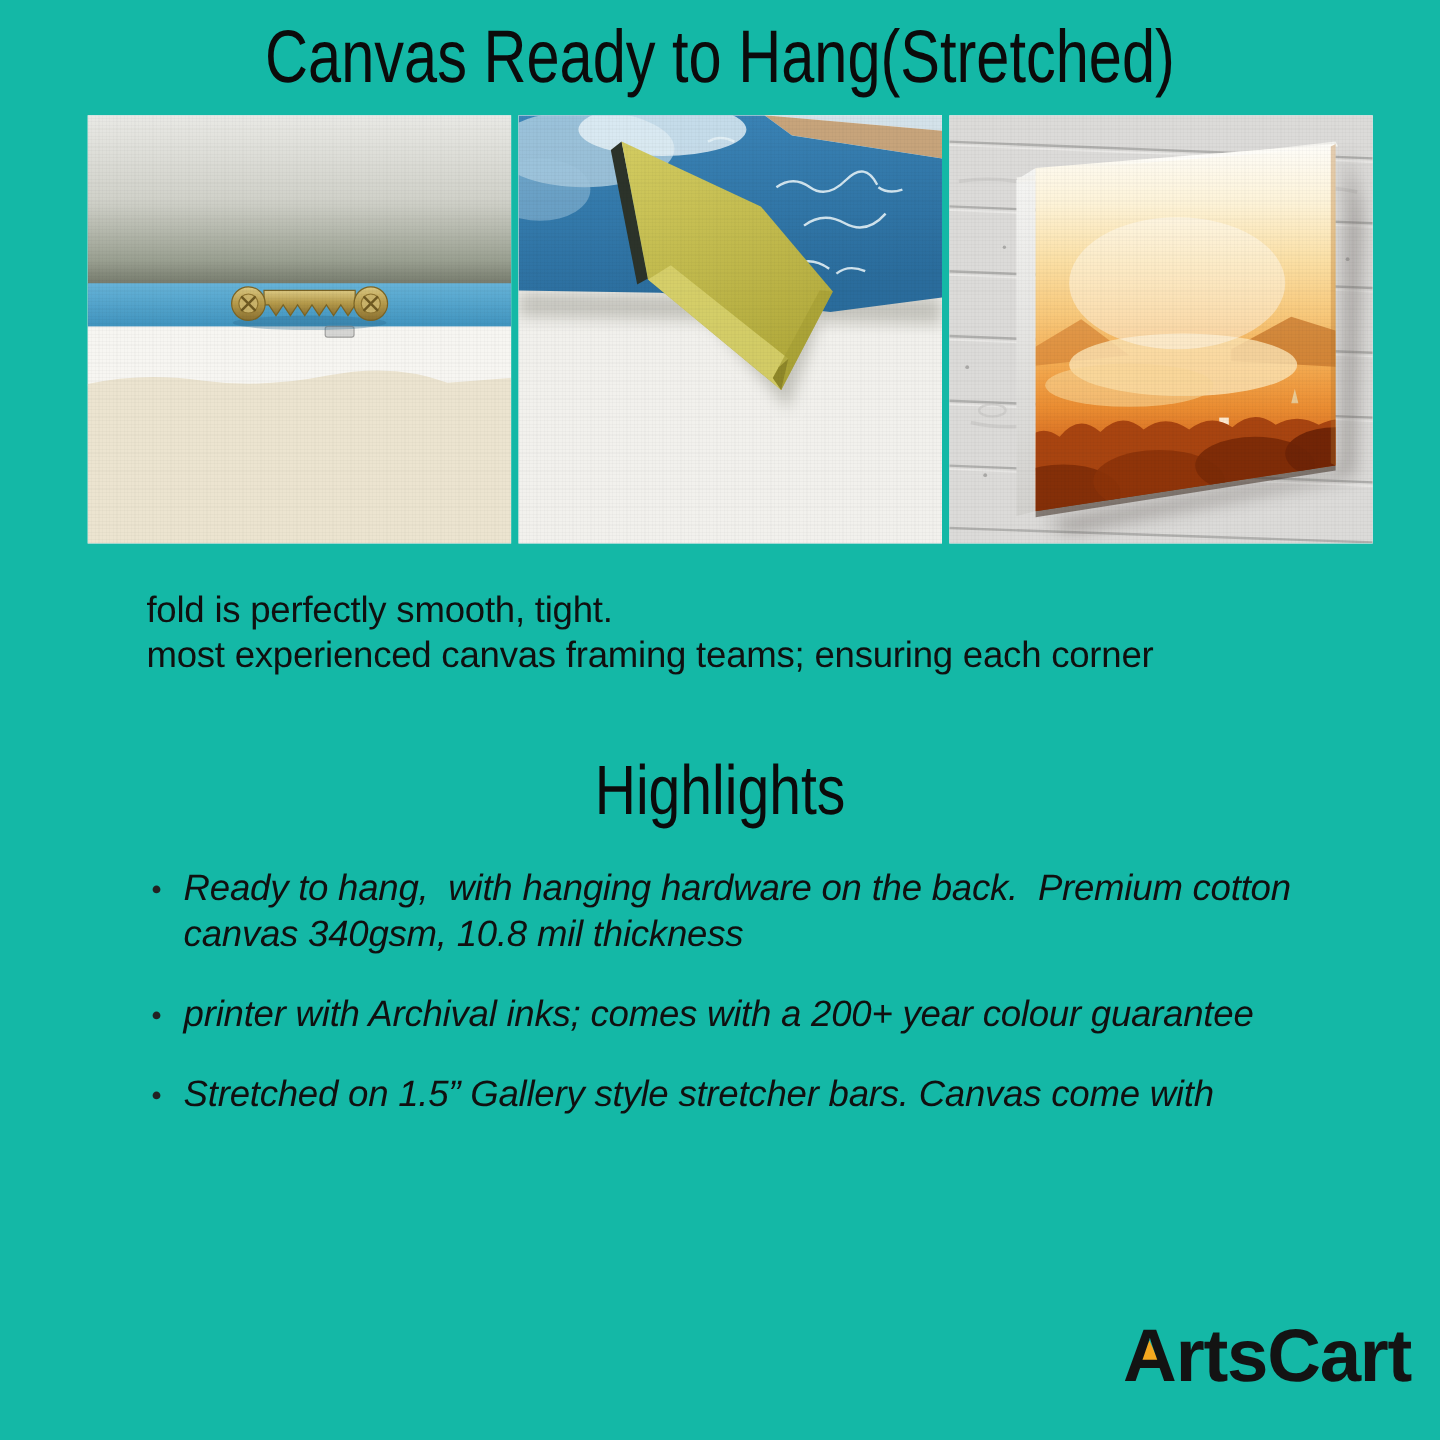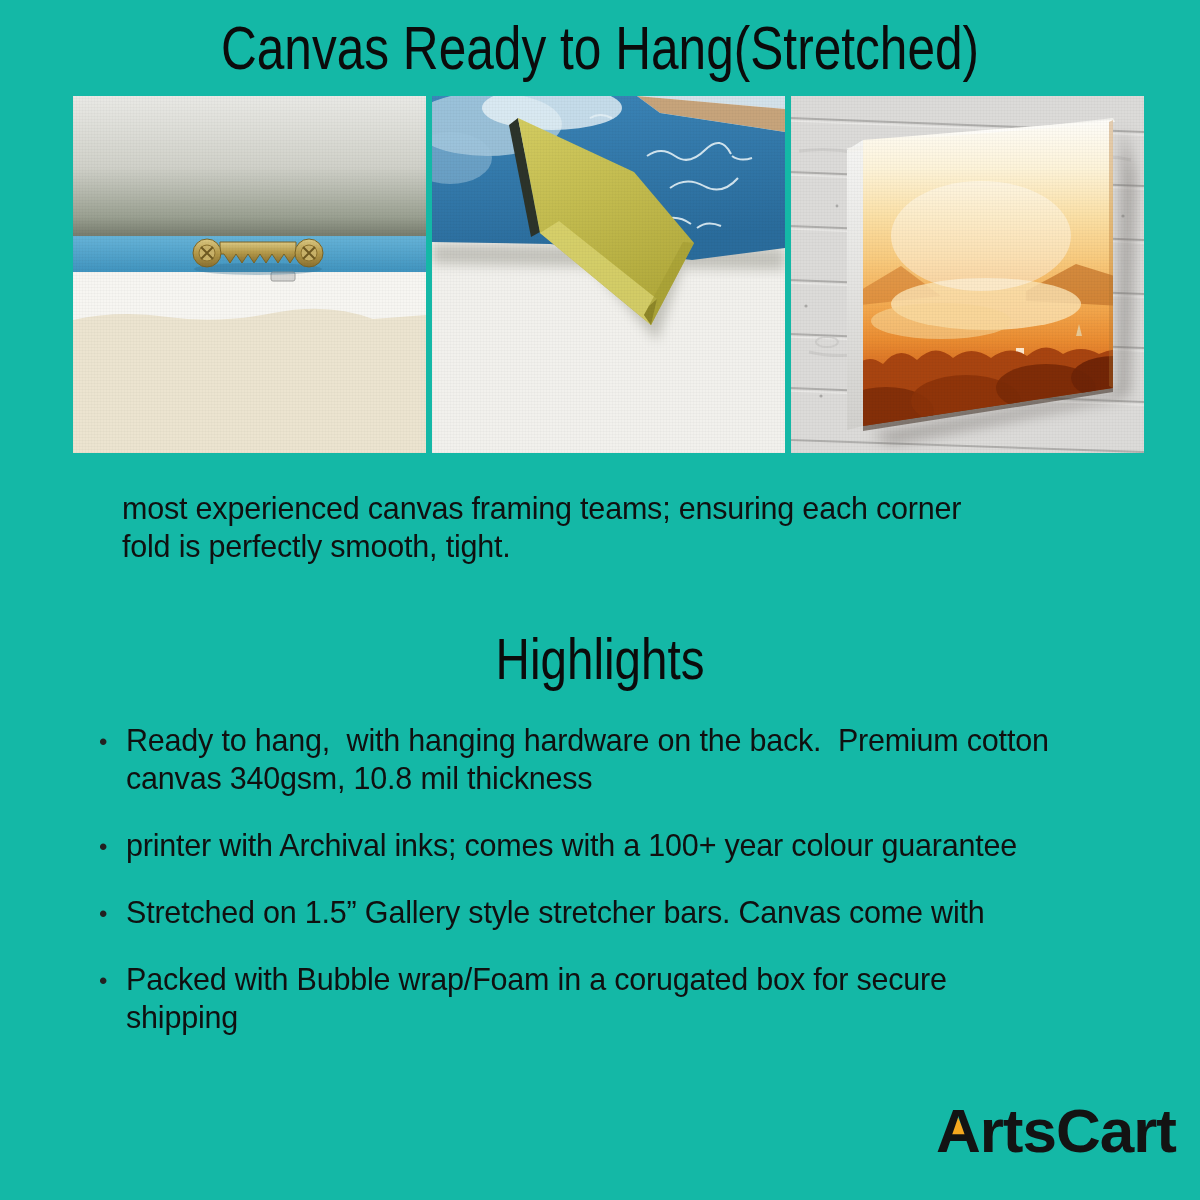--- a/index.html
+++ b/index.html
@@ -18,21 +18,21 @@
                  repeating-linear-gradient(90deg, rgba(0,0,0,0.02) 0 1px, transparent 1px 3px);}
 
   .intro{position:absolute;left:122px;top:489px;margin:0;font-size:30.5px;line-height:38px;
          letter-spacing:-0.2px;color:#101010;}
   .line{display:block;white-space:pre;}
 
   .highlights-title{position:absolute;top:626px;left:0;width:100%;margin:0;text-align:center;
          font-weight:400;font-size:58px;line-height:1.15;color:#0b0b0b;
          transform:scaleX(0.82);transform-origin:center;}
 
-  .highlights-list{position:absolute;left:97px;top:721px;margin:0;padding:0;list-style:none;width:1010px;}
+  .highlights-list{position:absolute;left:124px;top:721px;margin:0;padding:0;list-style:none;width:1010px;font-style:italic;}
   .highlights-list li{position:relative;padding-left:29px;font-size:30.5px;line-height:38px;
          letter-spacing:-0.2px;margin-bottom:29px;color:#101010;}
   .highlights-list li::before{content:"\2022";position:absolute;left:2px;top:2px;
          font-size:24px;line-height:38px;color:#222;}
 
   .logo{position:absolute;top:1100px;right:24px;font-weight:700;font-size:62px;line-height:1;
         letter-spacing:-1px;color:#131313;white-space:nowrap;}
   .a-wrap{position:relative;display:inline-block;}
   .a-tri{position:absolute;left:50%;transform:translateX(-50%);bottom:26px;width:17px;height:19px;
          clip-path:polygon(50% 0,100% 100%,0 100%);}
@@ -204,40 +204,36 @@
           <polygon points="60,332 330,294 330,312 60,350" fill="#5f1f05" opacity="0.8"></polygon>
         </g>
         <polygon points="72,330 322,292 322,296 72,335" fill="#4a3a30" opacity="0.6"></polygon>
         <polygon points="322,24 322,292 318,290 318,26" fill="#b5752f" opacity="0.35"></polygon>
         <polygon points="72,44 322,24 322,27 72,47" fill="url(#p3glow)"></polygon>
       </svg>
     </div>
   </div>
 
   <p class="intro">
+    <span class="line">fold is perfectly smooth, tight.</span>
     <span class="line">most experienced canvas framing teams; ensuring each corner</span>
-    <span class="line">fold is perfectly smooth, tight.</span>
   </p>
 
   <h2 class="highlights-title">Highlights</h2>
 
   <ul class="highlights-list">
     <li>
       <span class="line">Ready to hang,  with hanging hardware on the back.  Premium cotton</span>
       <span class="line">canvas 340gsm, 10.8 mil thickness</span>
     </li>
     <li>
-      <span class="line">printer with Archival inks; comes with a 100+ year colour guarantee</span>
+      <span class="line">printer with Archival inks; comes with a 200+ year colour guarantee</span>
     </li>
     <li>
       <span class="line">Stretched on 1.5” Gallery style stretcher bars. Canvas come with</span>
-    </li>
-    <li>
-      <span class="line">Packed with Bubble wrap/Foam in a corugated box for secure</span>
-      <span class="line">shipping</span>
     </li>
   </ul>
 
   <div class="logo">
     <span class="a-wrap">
       <span class="a-tri" style="background: rgb(245, 168, 31);"></span>
       <span class="a-char">A</span>
     </span><span>rtsCart</span>
   </div>
 

